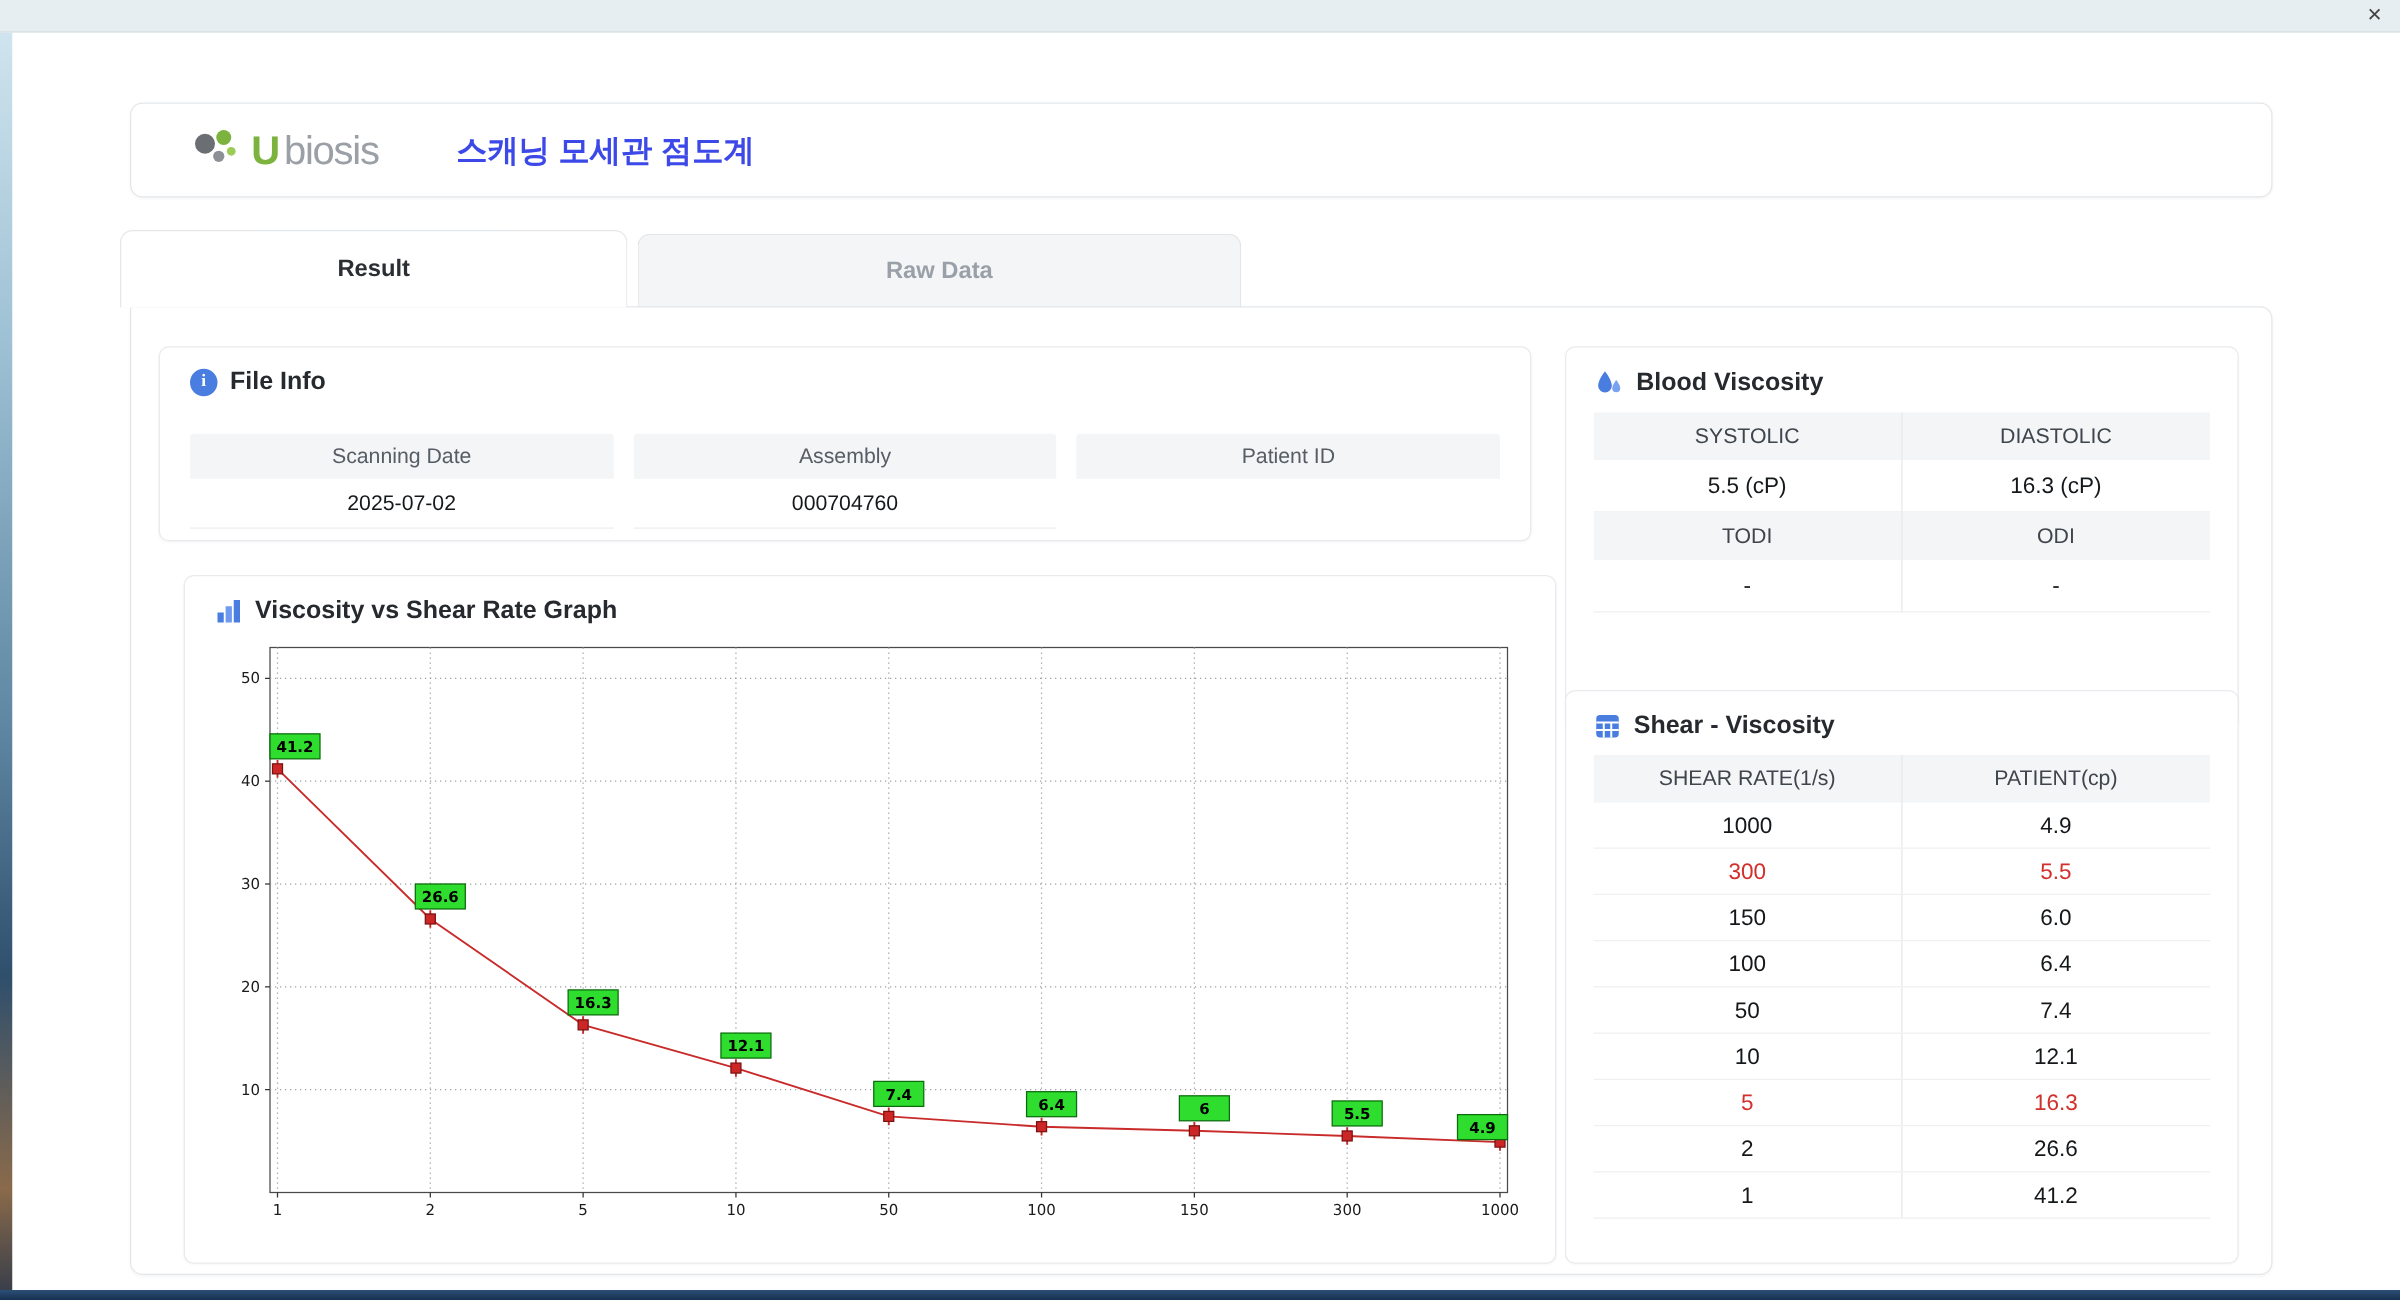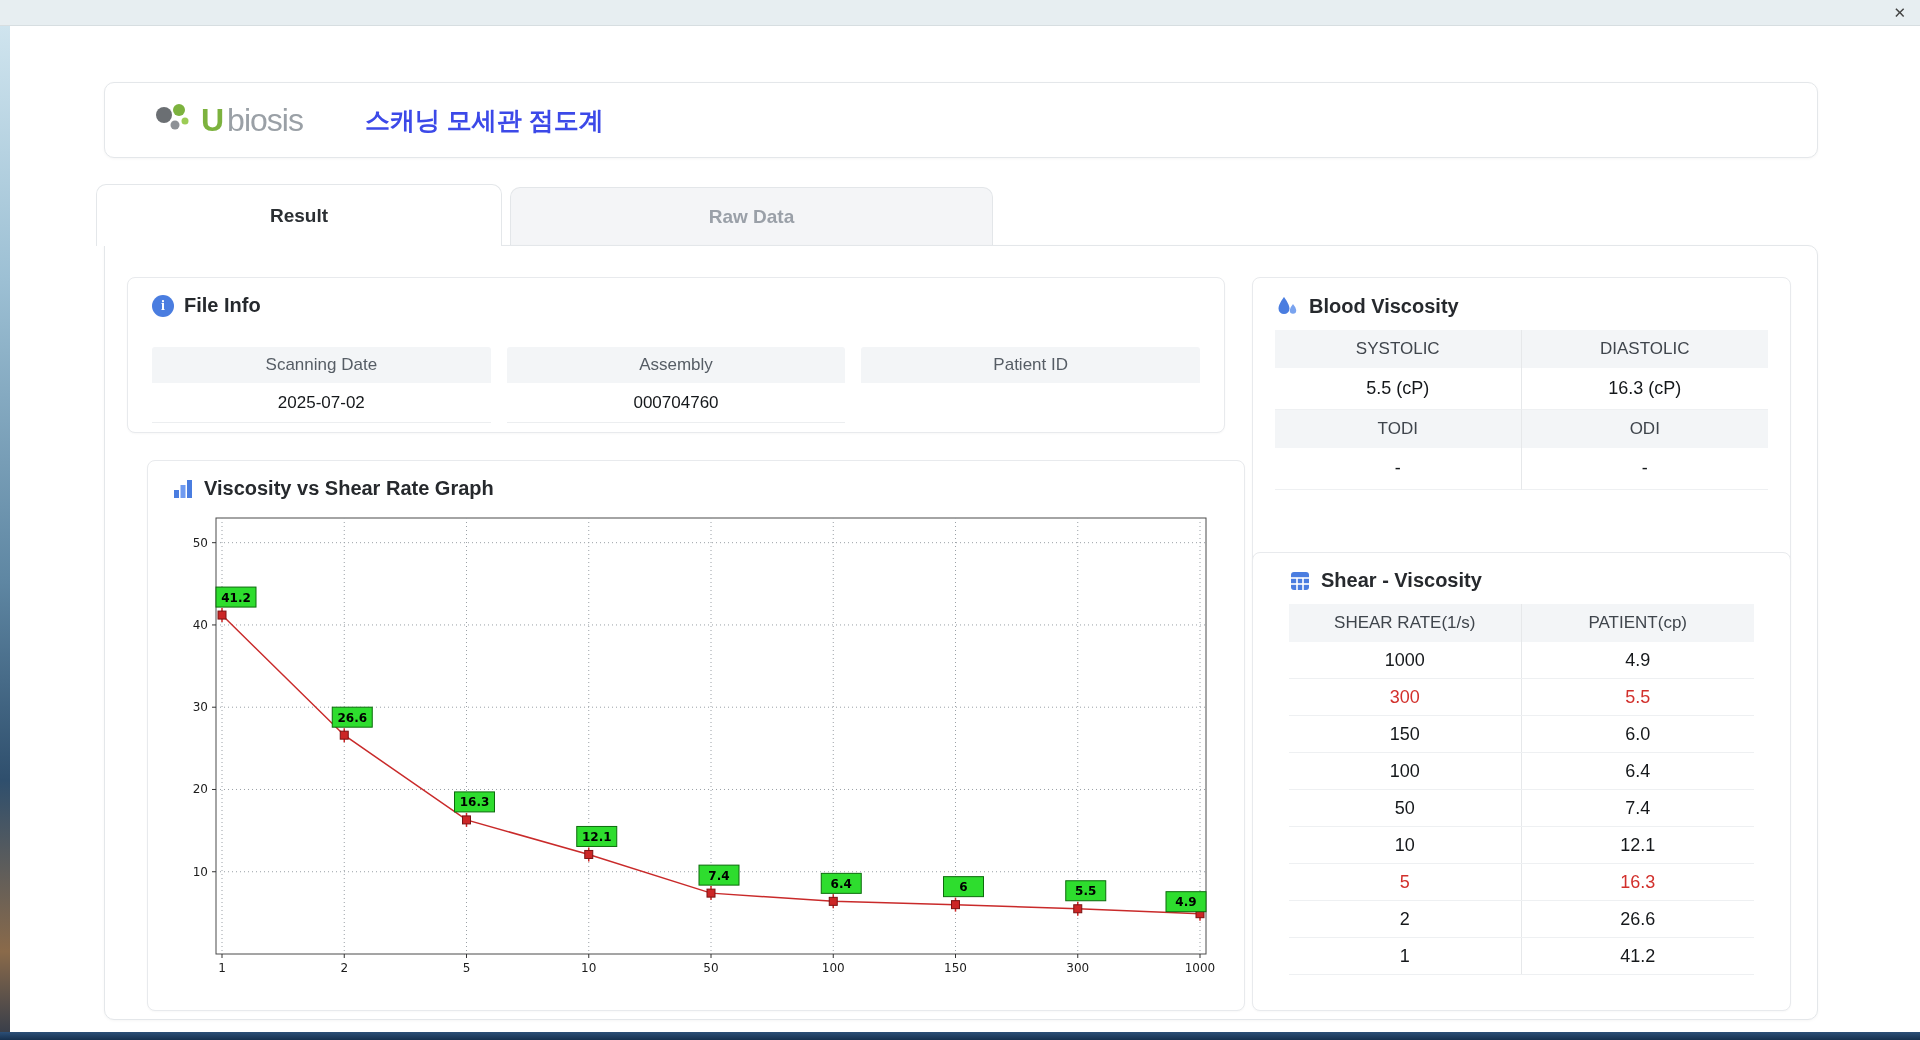--- a/index.html
+++ b/index.html
@@ -43,21 +43,21 @@
        border:1px solid #e4e7ea; border-radius:0 10px 10px 10px; background:#fff; z-index:2;
        box-shadow:0 1px 3px rgba(0,0,0,0.04); }
 
   .panel { position:absolute; background:#fff; border:1px solid #e8eaed; border-radius:8px;
            padding:16px 24px; box-shadow:0 1px 2px rgba(0,0,0,0.03); }
   .panel-title { display:flex; align-items:center; gap:10px; font-size:20px; font-weight:bold; color:#26292d; }
 
   .panel-fileinfo { left:22px; top:31px; width:1098px; height:156px; }
   .panel-graph    { left:22px; top:214px; width:1098px; height:551px;margin-left:20px; }
   .panel-blood    { left:1147px; top:31px; width:539px; height:308px; padding:16px 22px; }
-  .panel-shear    { left:1147px; top:306px; width:539px; height:459px; padding:16px 36px; }
+  .panel-shear    { left:1147px; top:306px; width:539px; height:459px; padding:16px 22px; }
 
   
   .fields { display:flex; gap:16px; margin-top:30px; }
   .field { flex:1; }
   .field-label { height:36px; background:#f3f5f7; color:#565d65; font-size:17px;
                  display:flex; align-items:center; justify-content:center; border-radius:3px 3px 0 0; }
   .field-value { height:40px; display:flex; align-items:center; justify-content:center;
                  font-size:17px; color:#15181b; border-bottom:1px solid #eceef0; }
 
   

